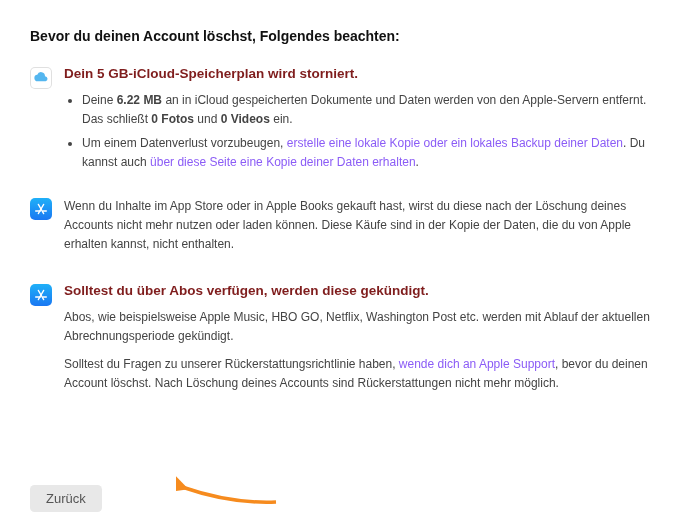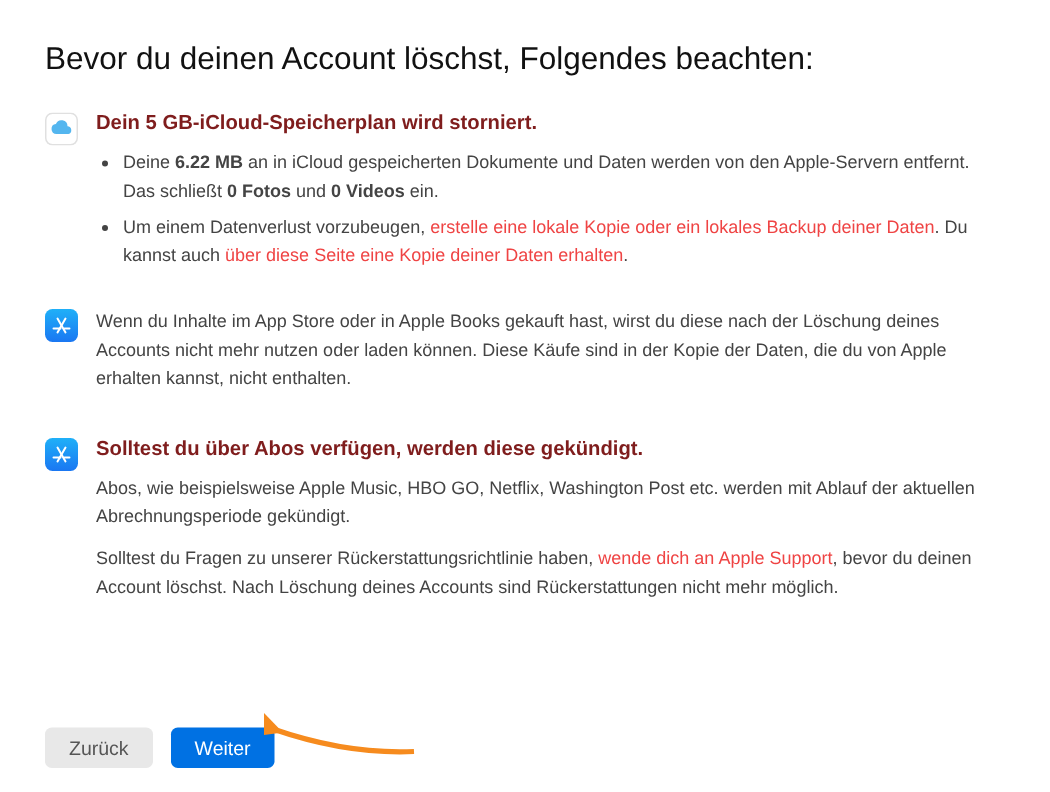--- a/index.html
+++ b/index.html
@@ -7,22 +7,22 @@
     font-family: -apple-system, BlinkMacSystemFont, "Segoe UI", Helvetica, Arial, sans-serif;
     width: 700px;
     height: 528px;
     background: #fff;
     color: #333;
     padding: 28px 30px 0 30px;
     position: relative;
     overflow: hidden;
   }
   h1 {
-    font-size: 21px;
-    font-weight: 400;
+    font-size: 14px;
+    font-weight: 700;
     margin-bottom: 22px;
     color: #111;
   }
   .section {
     display: flex;
     align-items: flex-start;
     margin-bottom: 20px;
   }
   .icon-box {
     width: 22px;
@@ -57,21 +57,21 @@
     color: #444;
     margin-bottom: 6px;
   }
   p.body-text {
     font-size: 12px;
     line-height: 1.55;
     color: #444;
     margin-bottom: 10px;
   }
   a.link {
-    color: #ef4444;
+    color: #8b5cf6;
     text-decoration: none;
     cursor: pointer;
   }
   .footer-buttons {
     position: absolute;
     left: 30px;
     bottom: 16px;
     display: flex;
     align-items: flex-end;
     gap: 12px;
@@ -155,21 +155,20 @@
     <div class="sec-title">Solltest du über Abos verfügen, werden diese gekündigt.</div>
     <p class="body-text">Abos, wie beispielsweise Apple Music, HBO GO, Netflix, Washington Post etc. werden mit Ablauf der aktuellen Abrechnungsperiode gekündigt.</p>
     <p class="body-text">
       <span>Solltest du Fragen zu unserer Rückerstattungsrichtlinie haben, </span><a class="link">wende dich an Apple Support</a><span>, bevor du deinen Account löschst. Nach Löschung deines Accounts sind Rückerstattungen nicht mehr möglich.</span>
     </p>
   </div>
 </div>
 
 <div class="footer-buttons">
   <button class="btn btn-back">Zurück</button>
-  <button class="btn btn-next">Weiter</button>
 </div>
 
 <div class="arrow-annotation">
   <svg width="110" height="40" viewBox="0 0 110 40">
     <defs>
       <marker id="ah" markerWidth="8" markerHeight="8" refX="2" refY="4" orient="auto">
         <path d="M8,0 L0,4 L8,8 Z" fill="#f68b1e"></path>
       </marker>
     </defs>
     <path d="M100,30 Q55,32 6,15" stroke="#f68b1e" stroke-width="3.5" fill="none" marker-end="url(#ah)"></path>

